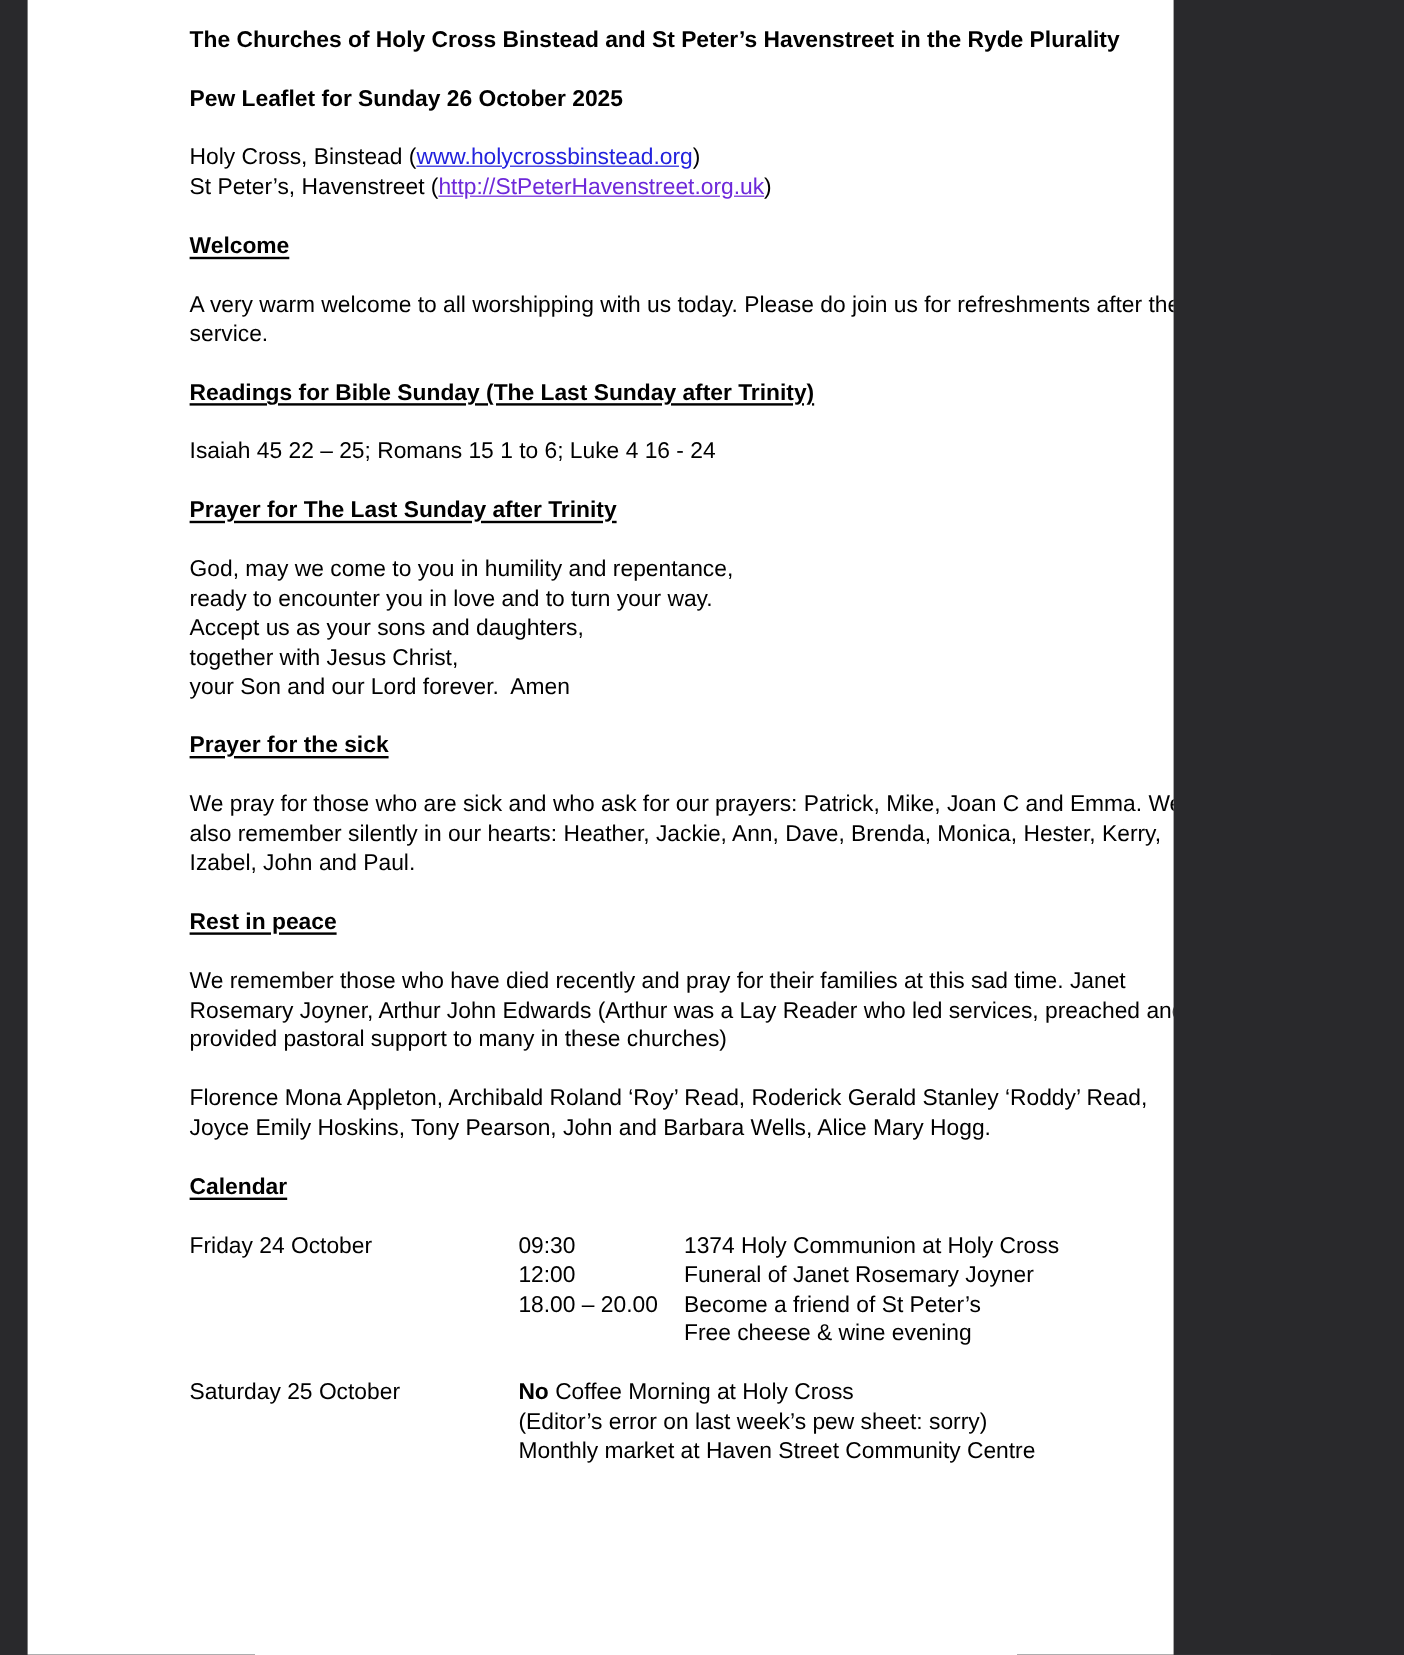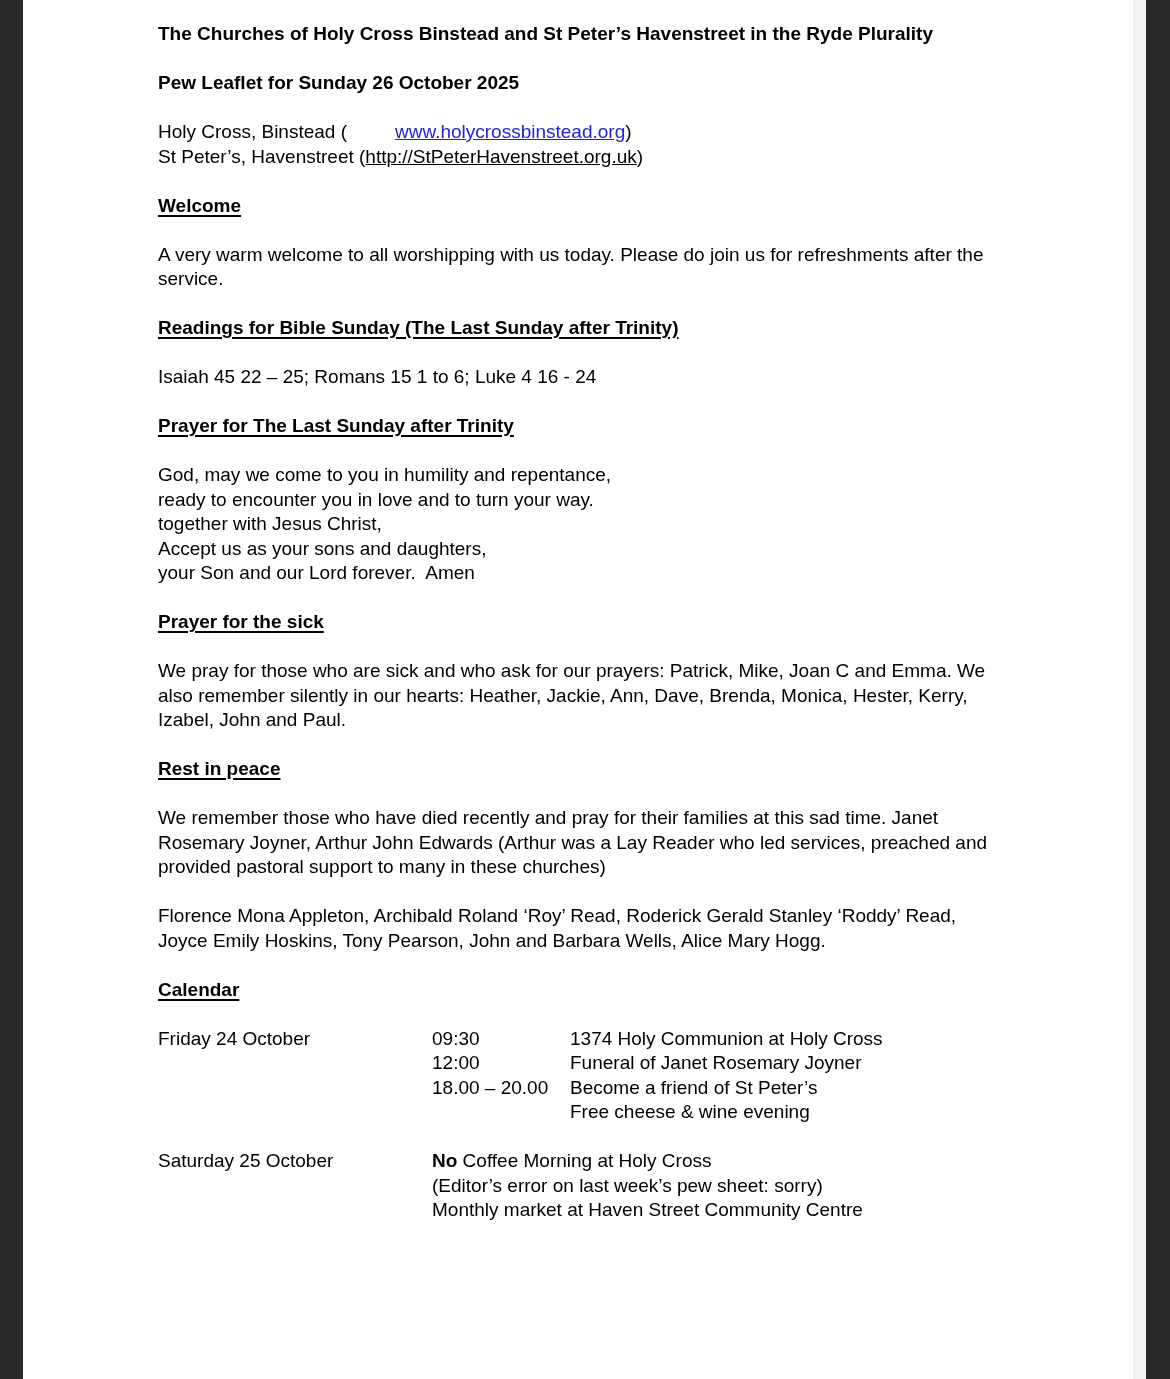--- a/index.html
+++ b/index.html
@@ -1,21 +1,21 @@
 <!DOCTYPE html>
 <html><head>
 <meta charset="utf-8">
 <style>
   html, body {
     margin: 0;
     padding: 0;
     background: #29292c;
   }
   .viewport {
-    width: 1170px;
+    width: 978px;
     height: 1379px;
     display: flex;
     overflow: hidden;
     font-family: "Liberation Sans", "DejaVu Sans", sans-serif;
   }
   .side-bar-left  { width: 23px; background: #29292c; flex: none; }
   .side-bar-right { width: 24px; background: #29292c; flex: none; }
   .gutter { width: 13px; background: #f2f2f4; flex: none; }
   .page {
     width: 1110px;
@@ -33,22 +33,22 @@
     font-weight: bold;
     text-decoration: underline;
     text-decoration-thickness: 2px;
     text-underline-offset: 3px;
   }
   .extra-gap { margin-top: 49px; }
   a.doclink {
     text-decoration: underline;
     cursor: pointer;
   }
-  a.link-primary   { color: #2222dd; margin-left: 48px; }
-  a.link-secondary { color: #000000; }
+  a.link-primary   { color: #2222dd; }
+  a.link-secondary { color: #6d28d9; }
   .prayer-line { white-space: pre-wrap; }
   .cal-grid {
     display: grid;
     grid-template-columns: 274px 138px 1fr;
   }
   .cal-grid-sat {
     display: grid;
     grid-template-columns: 274px 1fr;
   }
 </style>
@@ -72,22 +72,22 @@
     <p class="heading">Welcome</p>
     <p>A very warm welcome to all worshipping with us today. Please do join us for refreshments after the service.</p>
 
     <p class="heading">Readings for Bible Sunday (The Last Sunday after Trinity)</p>
     <p>Isaiah 45 22 – 25; Romans 15 1 to 6; Luke 4 16 - 24</p>
 
     <p class="heading">Prayer for The Last Sunday after Trinity</p>
     <div class="block">
       <div class="prayer-line">God, may we come to you in humility and repentance,</div>
       <div class="prayer-line">ready to encounter you in love and to turn your way.</div>
+      <div class="prayer-line">Accept us as your sons and daughters,</div>
       <div class="prayer-line">together with Jesus Christ,</div>
-      <div class="prayer-line">Accept us as your sons and daughters,</div>
       <div class="prayer-line">your Son and our Lord forever.  Amen</div>
     </div>
 
     <p class="heading">Prayer for the sick</p>
     <p>We pray for those who are sick and who ask for our prayers: Patrick, Mike, Joan C and Emma. We also remember silently in our hearts: Heather, Jackie, Ann, Dave, Brenda, Monica, Hester, Kerry, Izabel, John and Paul.</p>
 
     <p class="heading">Rest in peace</p>
     <p>We remember those who have died recently and pray for their families at this sad time. Janet Rosemary Joyner, Arthur John Edwards (Arthur was a Lay Reader who led services, preached and provided pastoral support to many in these churches)</p>
 
     <p>Florence Mona Appleton, Archibald Roland ‘Roy’ Read, Roderick Gerald Stanley ‘Roddy’ Read, Joyce Emily Hoskins, Tony Pearson, John and Barbara Wells, Alice Mary Hogg.</p>

